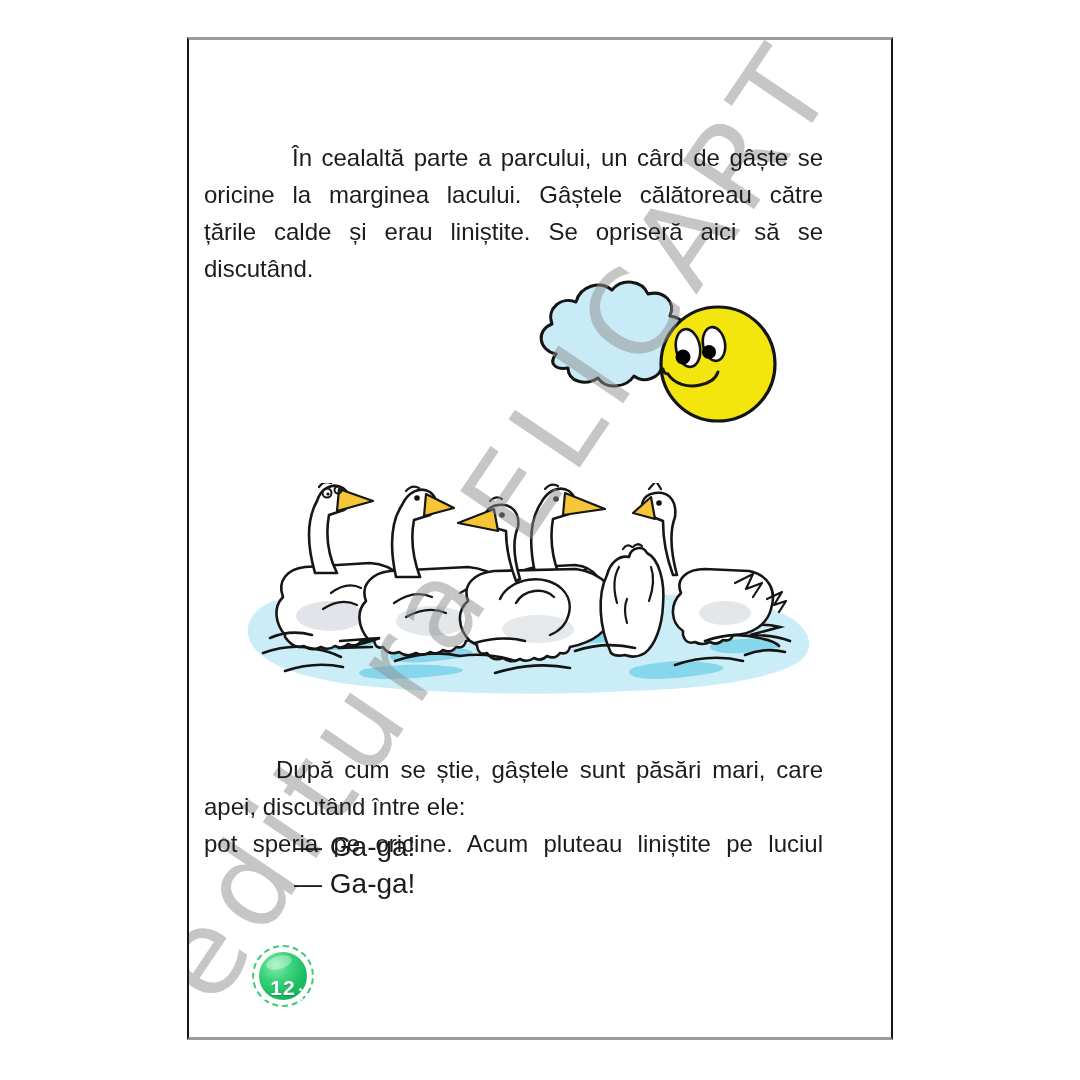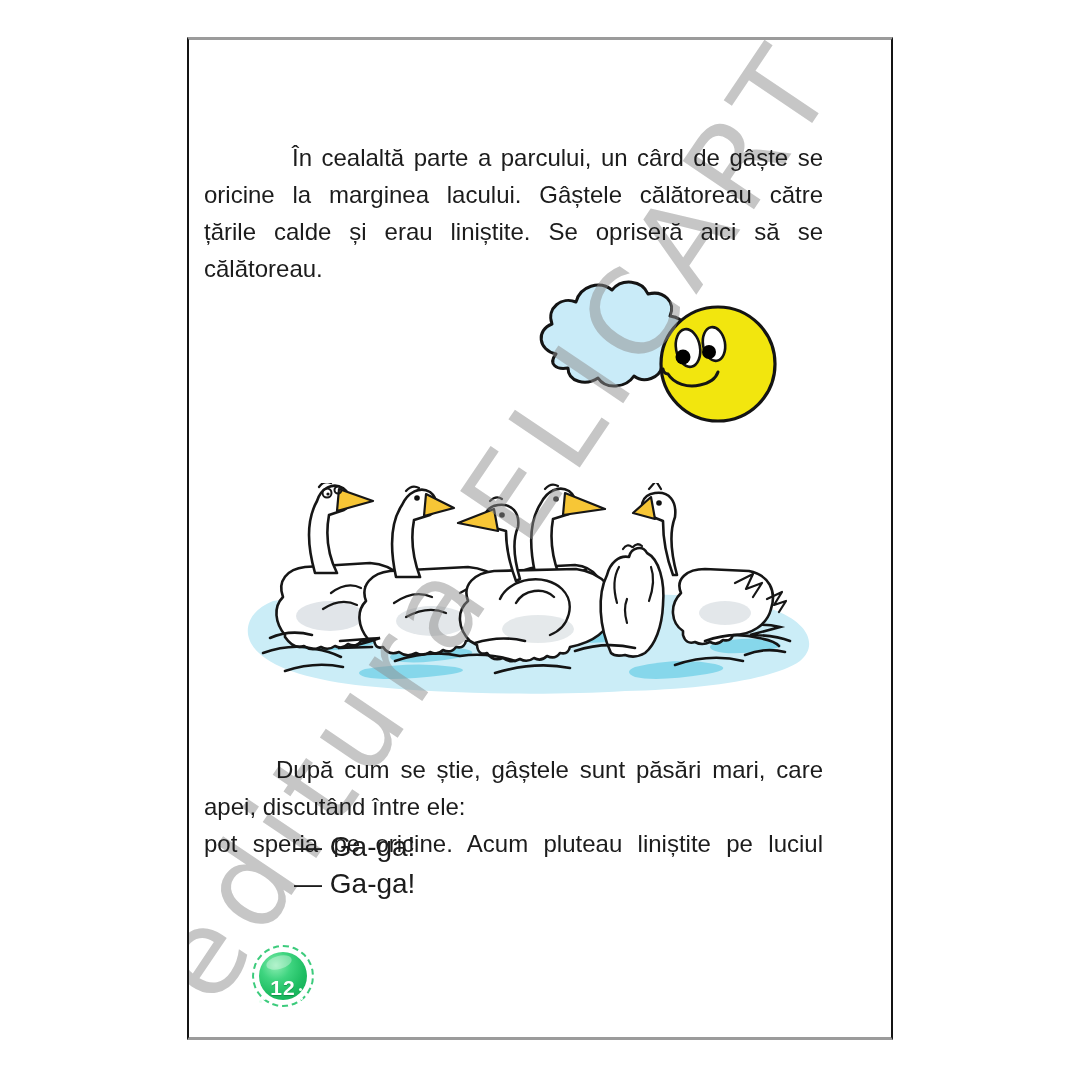--- a/index.html
+++ b/index.html
@@ -45,21 +45,21 @@
 
 <div class="canvas">
   <div class="page">
 
     <div class="watermark">editura ELICART</div>
 
     <div class="para para1">
         <div class="tline first">În cealaltă parte a parcului, un cârd de gâște se</div>
         <div class="tline">oricine la marginea lacului. Gâștele călătoreau către</div>
         <div class="tline">țările calde și erau liniștite. Se opriseră aici să se</div>
-        <div class="tline last">călătoreau.</div>
+        <div class="tline last">discutând.</div>
       </div>
 
     <svg class="illus sun-svg" width="300" height="170" viewBox="0 0 300 170">
       <g>
         <path d="M26,82 C8,78 6,58 22,52 C16,36 32,24 46,30 C50,14 70,8 82,18 C92,6 112,8 118,22 C134,18 146,30 140,44 C156,46 162,62 150,72 C158,86 146,98 132,94 C130,106 114,112 104,104 C96,116 76,118 68,106 C56,114 38,110 38,96 C26,98 18,92 26,82 Z" fill="#C9EBF8" stroke="#141414" stroke-width="3" stroke-linejoin="round"></path>
       </g>
       <g>
         <circle cx="188" cy="92" r="57" fill="#F2E60E" stroke="#141414" stroke-width="3.2"></circle>
         <g>
           <ellipse cx="158" cy="76" rx="12" ry="19" fill="#ffffff" stroke="#141414" stroke-width="2.6" transform="rotate(-10 158 76)"></ellipse>

